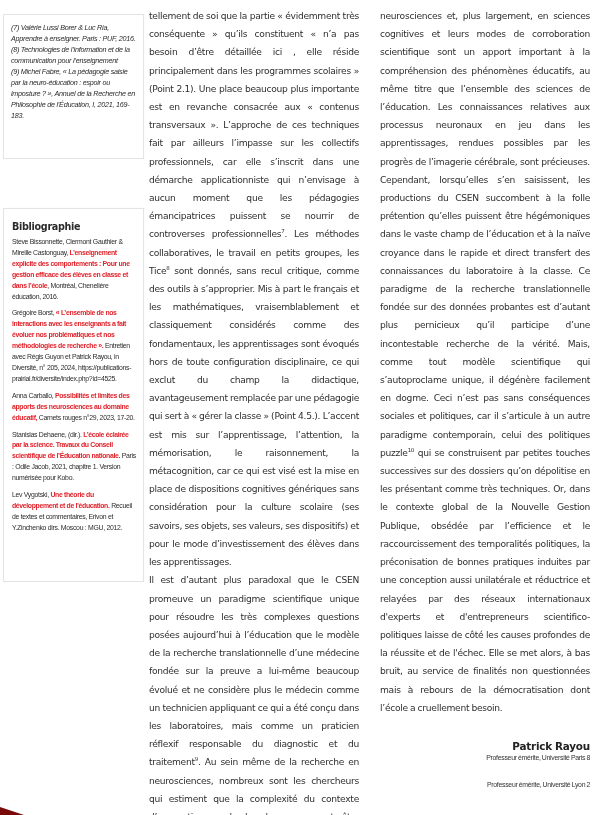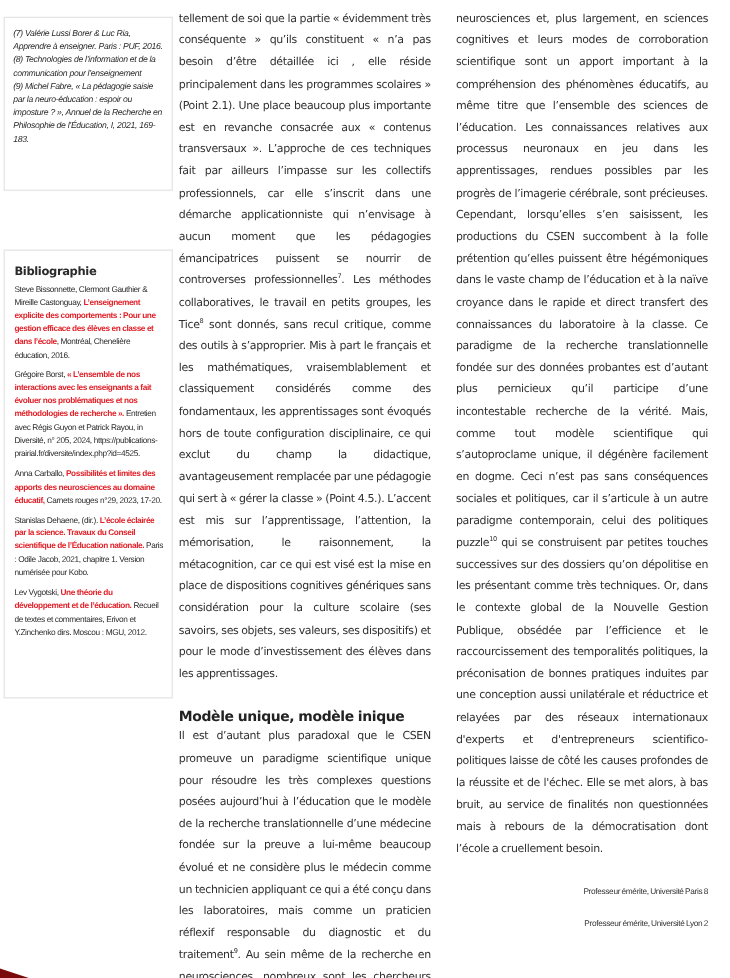--- a/index.html
+++ b/index.html
@@ -120,27 +120,27 @@
   <p class="biblio-entry"><span>Anna Carballo, </span><span class="red">Possibilités et limites des apports des neurosciences au domaine éducatif,</span><span> Carnets rouges n°29, 2023, 17-20.</span></p>
 
   <p class="biblio-entry"><span>Stanislas Dehaene, (dir.). </span><span class="red">L’école éclairée par la science. Travaux du Conseil scientifique de l’Éducation nationale.</span><span> Paris : Odile Jacob, 2021, chapitre 1. Version numérisée pour Kobo.</span></p>
 
   <p class="biblio-entry"><span>Lev Vygotski, </span><span class="red">Une théorie du développement et de l’éducation.</span><span> Recueil de textes et commentaires, Erivon et Y.Zinchenko dirs. Moscou : MGU, 2012.</span></p>
 </div>
 
 <div class="column col-middle">
   <p><span>tellement de soi que la partie « évidemment très conséquente » qu’ils constituent « n’a pas besoin d’être détaillée ici , elle réside principalement dans les programmes scolaires » (Point 2.1). Une place beaucoup plus importante est en revanche consacrée aux « contenus transversaux ». L’approche de ces techniques fait par ailleurs l’impasse sur les collectifs professionnels, car elle s’inscrit dans une démarche applicationniste qui n’envisage à aucun moment que les pédagogies émancipatrices puissent se nourrir de controverses professionnelles</span><sup>7</sup><span>.  Les méthodes collaboratives, le travail en petits groupes, les Tice</span><sup>8</sup><span> sont donnés, sans recul critique, comme des outils à s’approprier. Mis à part le français et les mathématiques, vraisemblablement et classiquement considérés comme des fondamentaux, les apprentissages sont évoqués hors de toute configuration disciplinaire, ce qui exclut du champ la didactique, avantageusement remplacée par une pédagogie qui sert à « gérer la classe » (Point 4.5.). L’accent est mis sur l’apprentissage, l’attention, la mémorisation, le raisonnement, la métacognition, car ce qui est visé est la mise en place de dispositions cognitives génériques sans considération pour la culture scolaire (ses savoirs, ses objets, ses valeurs, ses dispositifs) et pour le mode d’investissement des élèves dans les apprentissages.</span></p>
 
-  <h2 class="section-heading">Modèle unique, modèle inique</h2>
 
   <p><span>Il est d’autant plus paradoxal que le CSEN promeuve un paradigme scientifique unique pour résoudre les très complexes questions posées aujourd’hui à l’éducation que le modèle de la recherche translationnelle d’une médecine fondée sur la preuve a lui-même beaucoup évolué et ne considère plus le médecin comme un technicien appliquant ce qui a été conçu dans les laboratoires, mais comme un praticien réflexif responsable du diagnostic et du traitement</span><sup>9</sup><span>.  Au sein même de la recherche en neurosciences, nombreux sont les chercheurs qui estiment que la complexité du contexte d’apprentissage de la classe ne peut être appréhendée par leur seule discipline (Carballo, 2023). Il est, par exemple, possible d’analyser, avec la didactique, les erreurs des élèves à travers le prisme des gestes professionnels associés et des savoirs à acquérir et de les questionner sous l’angle des processus psychologiques engagés par l’élève dans ces situations (Borst, 2024). Les recherches en</span></p>
 </div>
 
 <div class="column col-right">
   <p><span>neurosciences et, plus largement, en sciences cognitives et leurs modes de corroboration scientifique sont un apport important à la compréhension des phénomènes éducatifs, au même titre que l’ensemble des sciences de l’éducation. Les connaissances relatives aux processus neuronaux en jeu dans les apprentissages, rendues possibles par les progrès de l’imagerie cérébrale, sont précieuses. Cependant, lorsqu’elles s’en saisissent, les productions du CSEN succombent à la folle prétention qu’elles puissent être hégémoniques dans le vaste champ de l’éducation et à la naïve croyance dans le rapide et direct transfert des connaissances du laboratoire à la classe. Ce paradigme de la recherche translationnelle fondée sur des données probantes est d’autant plus pernicieux qu’il participe d’une incontestable recherche de la vérité.  Mais, comme tout modèle scientifique qui s’autoproclame unique, il dégénère facilement en dogme. Ceci n’est pas sans conséquences sociales et politiques, car il s’articule à un autre paradigme contemporain, celui des politiques puzzle</span><sup>10</sup><span> qui se construisent par petites touches successives sur des dossiers qu’on dépolitise en les présentant comme très techniques. Or, dans le contexte global de la Nouvelle Gestion Publique, obsédée par l’efficience et le raccourcissement des temporalités politiques, la préconisation de bonnes pratiques induites par une conception aussi unilatérale et réductrice et relayées par des réseaux internationaux d'experts et d'entrepreneurs scientifico-politiques laisse de côté les causes profondes de la réussite et de l'échec. Elle se met alors, à bas bruit, au service de finalités non questionnées mais à rebours de la démocratisation dont l’école a cruellement besoin.</span></p>
 
   <div class="signatures">
+    <div class="author-name">Patrick Rayou</div>
     <div class="author-role">Professeur émérite, Université Paris 8</div>
     <div class="author-role">Professeur émérite, Université Lyon 2</div>
   </div>
 </div>
 
 <div class="corner-accent"></div>
 
 </body></html>

